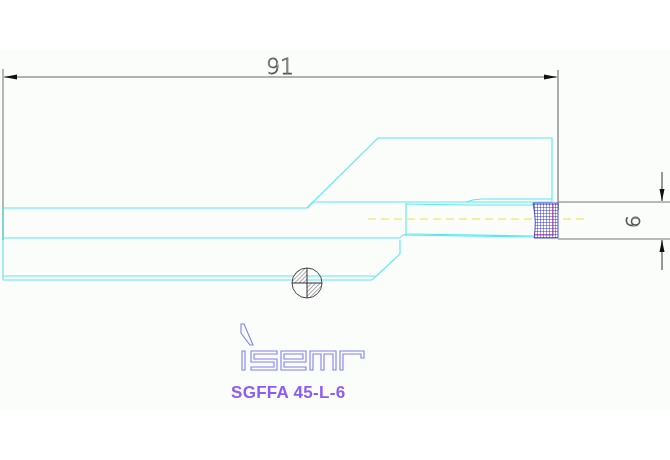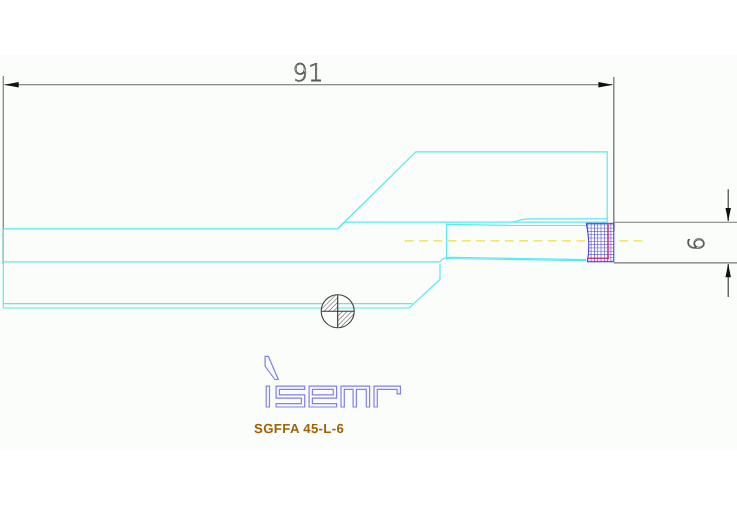--- a/index.html
+++ b/index.html
@@ -1,21 +1,21 @@
 <!DOCTYPE html>
 <html><head>
   <meta charset="utf-8">
   <style>
     html, body { margin: 0; padding: 0; background: #ffffff; }
     body { width: 670px; height: 460px; position: relative; overflow: hidden; font-family: "Liberation Sans", sans-serif; }
     .sheet { position: absolute; left: 0; top: 50px; width: 670px; height: 359px; background: #fbfdfb; }
     svg.drawing { position: absolute; left: 0; top: 0; width: 670px; height: 460px; }
     .dim-text { font-family: "DejaVu Sans", sans-serif; font-weight: 200; fill: none; stroke: #555; stroke-width: 0.8; }
     .model { position: absolute; left: 0; width: 670px; top: 380px; text-align: left; }
-    .model span { position: absolute; left: 231px; top: 3px; color: #a16207; font-weight: bold; font-size: 12px; letter-spacing: 0.3px; font-family: "Liberation Sans", sans-serif; }
+    .model span { position: absolute; left: 231px; top: 3px; color: #8b5cf6; font-weight: bold; font-size: 17px; letter-spacing: 0.3px; font-family: "Liberation Sans", sans-serif; }
   </style>
 </head>
 <body>
 
 <div class="sheet"></div>
 
 <svg class="drawing" viewBox="0 0 670 460" xmlns="http://www.w3.org/2000/svg">
   <defs>
     <pattern id="hatch" width="3" height="3" patternUnits="userSpaceOnUse">
       <rect width="3" height="3" fill="#ffffff"></rect>

